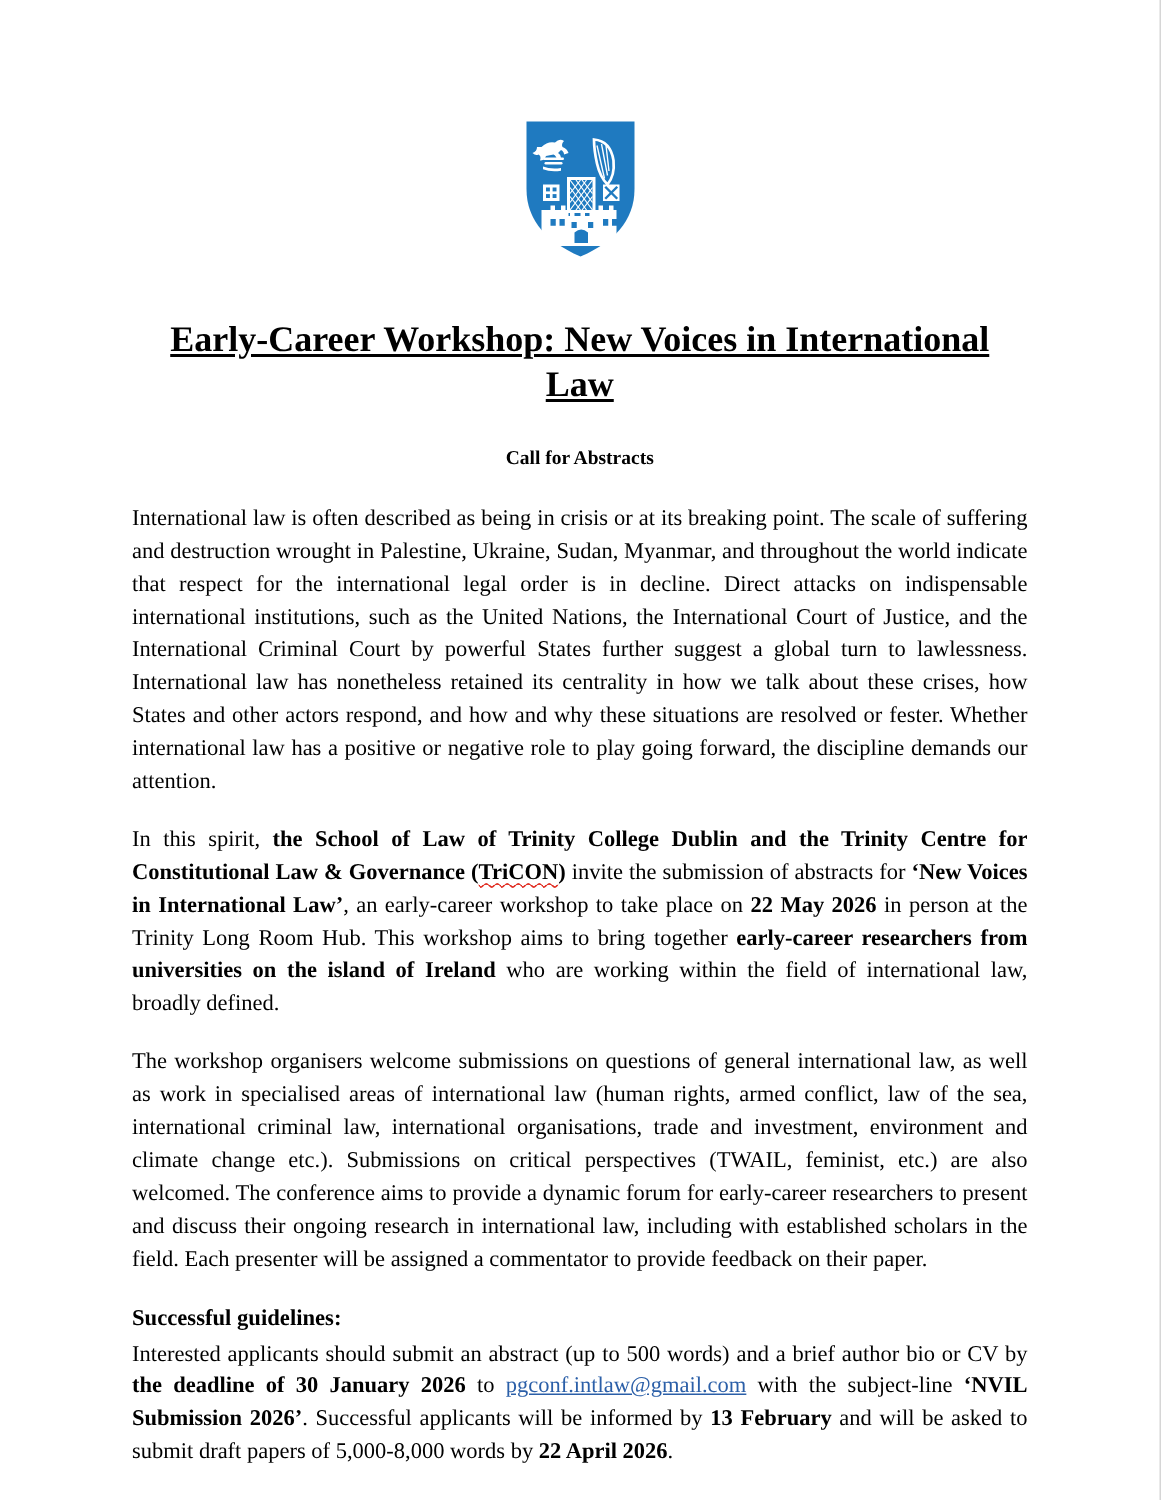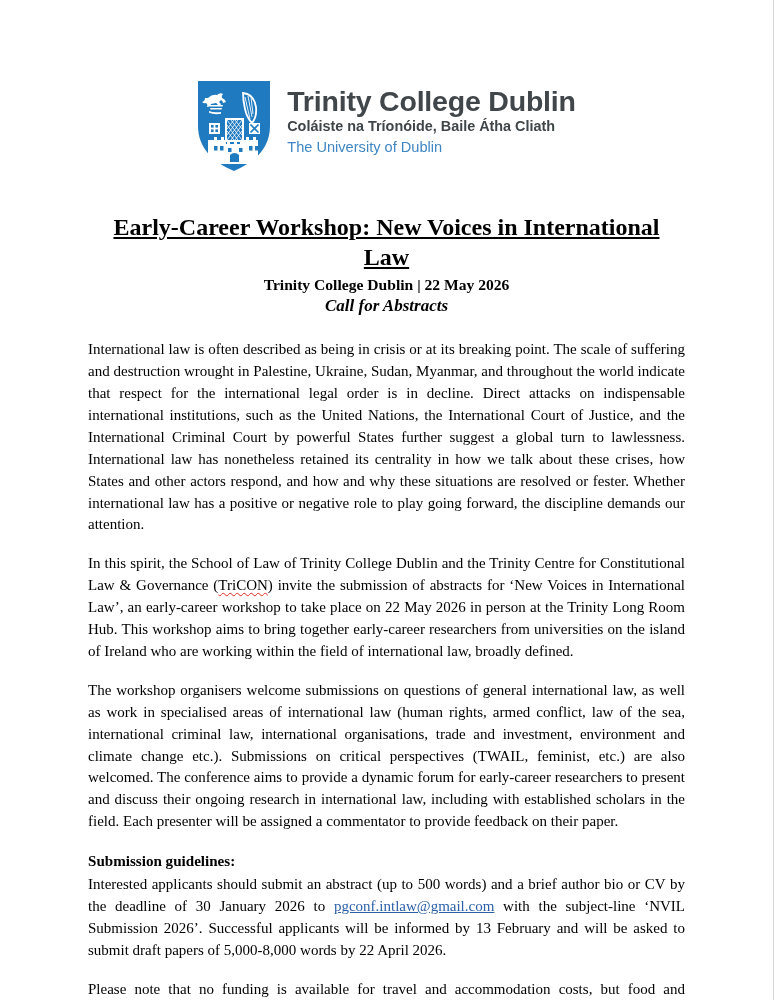--- a/index.html
+++ b/index.html
@@ -81,39 +81,39 @@
   .doc-subtitle {
     text-align: center;
     font-size: 15.6px;
     font-weight: 700;
     margin-top: 3px;
     line-height: 1.3;
   }
 
   .section-heading {
     text-align: center;
-    font-size: 17px;
-    font-weight: 700;
+    font-size: 13px;
+    font-weight: 700;
+    margin-top: 25px;
     line-height: 1.3;
-    font-style: italic;
   }
 
   
   .body-p {
     font-size: 15px;
     line-height: 1.46;
     text-align: justify;
     text-justify: inter-word;
     margin-top: 17px;
     hyphens: none;
   }
   .body-p.tight { margin-top: 2px; }
   .first-body { margin-top: 22px; }
 
-  b, .b { font-weight: 400; }
+  b, .b { font-weight: 700; }
 
   a.link {
     color: #2b5fa8;
     text-decoration: underline;
     text-underline-offset: 1px;
   }
 
   .misspelled {
     text-decoration: underline;
     text-decoration-style: wavy;
@@ -205,40 +205,34 @@
         <rect x="52" y="66" width="3.5" height="4.5"></rect>
         <rect x="58" y="66" width="3.5" height="4.5"></rect>
         <rect x="31" y="68" width="3.5" height="4"></rect>
         <rect x="42" y="68" width="3.5" height="4"></rect>
         <path d="M33 82 v-7 q4.5 -4 9 0 v7 z"></path>
       </g>
 
       <rect x="10" y="82" width="54" height="2" fill="#ffffff"></rect>
     </svg>
 
-    <div class="wordmark">
-      <div class="wordmark-main">Trinity College Dublin</div>
-      <div class="wordmark-irish">Coláiste na Tríonóide, Baile Átha Cliath</div>
-      <div class="wordmark-sub">The University of Dublin</div>
-    </div>
   </div>
 
   <div class="doc-title">
     <u>Early-Career Workshop: New Voices in International Law</u>
   </div>
 
-  <div class="doc-subtitle">Trinity College Dublin | 22 May 2026</div>
 
   <div class="section-heading">Call for Abstracts</div>
 
   <p class="body-p first-body">International law is often described as being in crisis or at its breaking point. The scale of suffering and destruction wrought in Palestine, Ukraine, Sudan, Myanmar, and throughout the world indicate that respect for the international legal order is in decline. Direct attacks on indispensable international institutions, such as the United Nations, the International Court of Justice, and the International Criminal Court by powerful States further suggest a global turn to lawlessness. International law has nonetheless retained its centrality in how we talk about these crises, how States and other actors respond, and how and why these situations are resolved or fester. Whether international law has a positive or negative role to play going forward, the discipline demands our attention.</p>
 
   <p class="body-p"><span>In this spirit, </span><b>the School of Law of Trinity College Dublin and the Trinity Centre for Constitutional Law &amp; Governance (</b><b class="misspelled">TriCON</b><b>)</b><span> invite the submission of abstracts for </span><b>‘New Voices in International Law’</b><span>, an early-career workshop to take place on </span><b>22 May 2026</b><span> in person at the Trinity Long Room Hub. This workshop aims to bring together </span><b>early-career researchers from universities on the island of Ireland</b><span> who are working within the field of international law, broadly defined.</span></p>
 
   <p class="body-p">The workshop organisers welcome submissions on questions of general international law, as well as work in specialised areas of international law (human rights, armed conflict, law of the sea, international criminal law, international organisations, trade and investment, environment and climate change etc.). Submissions on critical perspectives (TWAIL, feminist, etc.) are also welcomed. The conference aims to provide a dynamic forum for early-career researchers to present and discuss their ongoing research in international law, including with established scholars in the field. Each presenter will be assigned a commentator to provide feedback on their paper.</p>
 
-  <div class="guideline-label">Submission guidelines:</div>
+  <div class="guideline-label">Successful guidelines:</div>
 
   <p class="body-p tight"><span>Interested applicants should submit an abstract (up to 500 words) and a brief author bio or CV by </span><b>the deadline of 30 January 2026</b><span> to </span><a class="link" href="#">pgconf.intlaw@gmail.com</a><span> with the subject-line </span><b>‘NVIL Submission 2026’</b><span>. Successful applicants will be informed by </span><b>13 February</b><span> and will be asked to submit draft papers of 5,000-8,000 words by </span><b>22 April 2026</b><span>.</span></p>
 
   <p class="body-p"><span>Please note that no funding is available for travel and accommodation costs, but food and refreshments will be provided on the day. Please direct any queries to </span></p>
 
 </div>
 
 </body></html>

